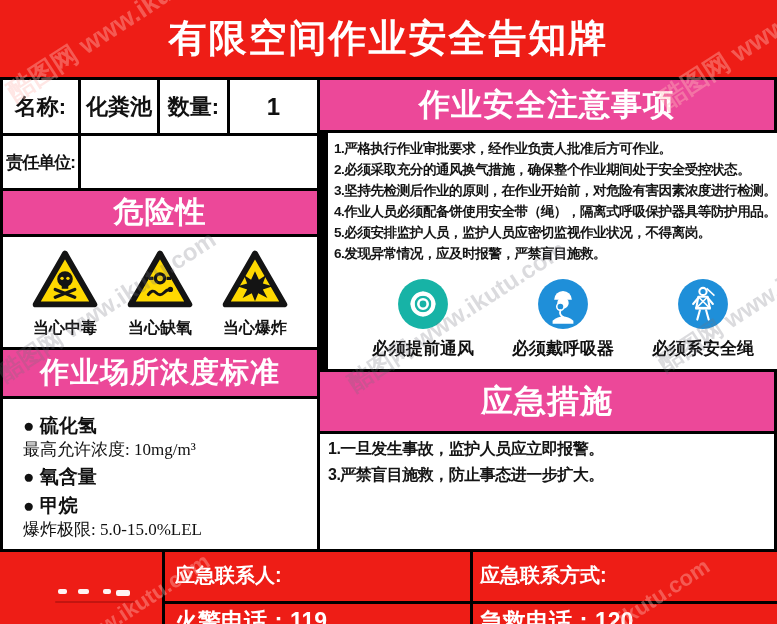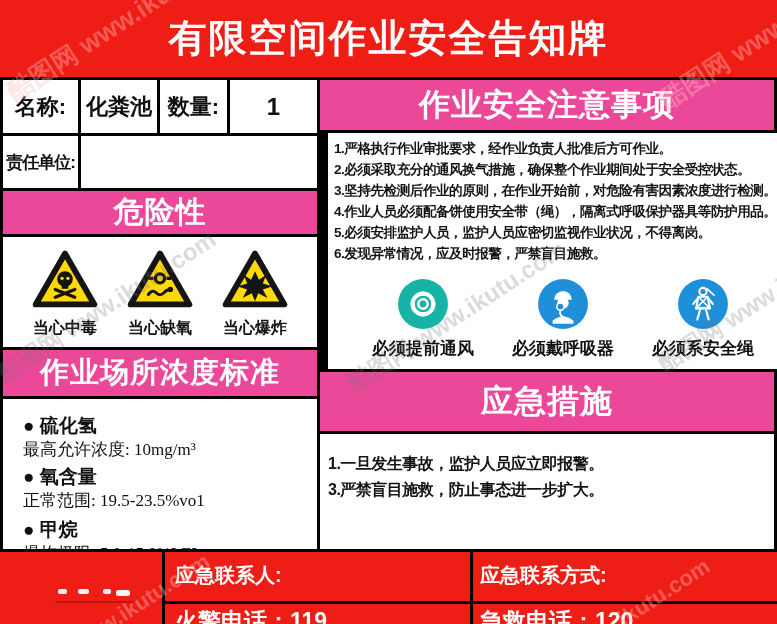--- a/index.html
+++ b/index.html
@@ -23,21 +23,21 @@
     position:absolute; left:0; top:0; width:777px; height:77px;
     background:#ee1d16; color:#fff; font-weight:bold; font-size:38px;
     letter-spacing:2px; display:flex; align-items:center; justify-content:center;
   }
   .notice-body{padding:5px 4px 0 6px;}
   .notice-item{font-size:13.6px; font-weight:bold; color:#141414;
     line-height:21px; letter-spacing:-0.5px; white-space:nowrap;}
   .icons-row{display:flex; justify-content:space-evenly; margin-top:14px; padding-right:34px;}
   .mand{display:flex; flex-direction:column; align-items:center;margin-left:7px;}
   .mand-label{font-size:17px; font-weight:bold; color:#111; margin-top:7px;}
-  .emg-body{padding:17px 6px 0 8px;}
+  .emg-body{padding:2px 6px 0 8px;}
   .emg-item{font-size:16px; font-weight:bold; color:#141414;
     line-height:26px; letter-spacing:-0.5px;}
   .std-body{padding:15px 0 0 20px;}
   .std-name{font-size:19px; font-weight:bold; color:#111; line-height:24px;}
   .std-detail{font-family:"Liberation Serif","DejaVu Serif",serif;
     font-size:17px; color:#111; line-height:24px; margin-bottom:3px;}
   .haz-body{display:flex; justify-content:space-evenly; align-items:flex-start; padding-top:12px;}
   .haz{display:flex; flex-direction:column; align-items:center;}
   .haz-label{font-size:16px; font-weight:bold; color:#111; margin-top:9px;}
   .foot-label{position:absolute; color:#fff; font-weight:bold; white-space:nowrap;}
@@ -100,21 +100,20 @@
       <div class="haz-label">当心爆炸</div>
     </div>
   </div>
 
   <div class="cell hdr" style="left:3px;top:350px;width:314px;height:46px;font-size:29px;">作业场所浓度标准</div>
 
   <div class="cell std-body" style="left:3px;top:399px;width:314px;height:150px;">
     <div class="std-name">● 硫化氢</div>
     <div class="std-detail">最高允许浓度: 10mg/m³</div>
     <div class="std-name">● 氧含量</div>
-    <div class="std-detail">正常范围: 19.5-23.5%vo1</div>
     <div class="std-name" style="margin-top:5px;">● 甲烷</div>
     <div class="std-detail">爆炸极限: 5.0-15.0%LEL</div>
   </div>
 
   <div class="cell hdr" style="left:320px;top:80px;width:454px;height:50px;font-size:31px;">作业安全注意事项</div>
 
   <div class="cell notice-body" style="left:328px;top:133px;width:495px;height:236px;">
     <div class="notice-item">1.严格执行作业审批要求，经作业负责人批准后方可作业。</div>
     <div class="notice-item">2.必须采取充分的通风换气措施，确保整个作业期间处于安全受控状态。</div>
     <div class="notice-item">3.坚持先检测后作业的原则，在作业开始前，对危险有害因素浓度进行检测。</div>

